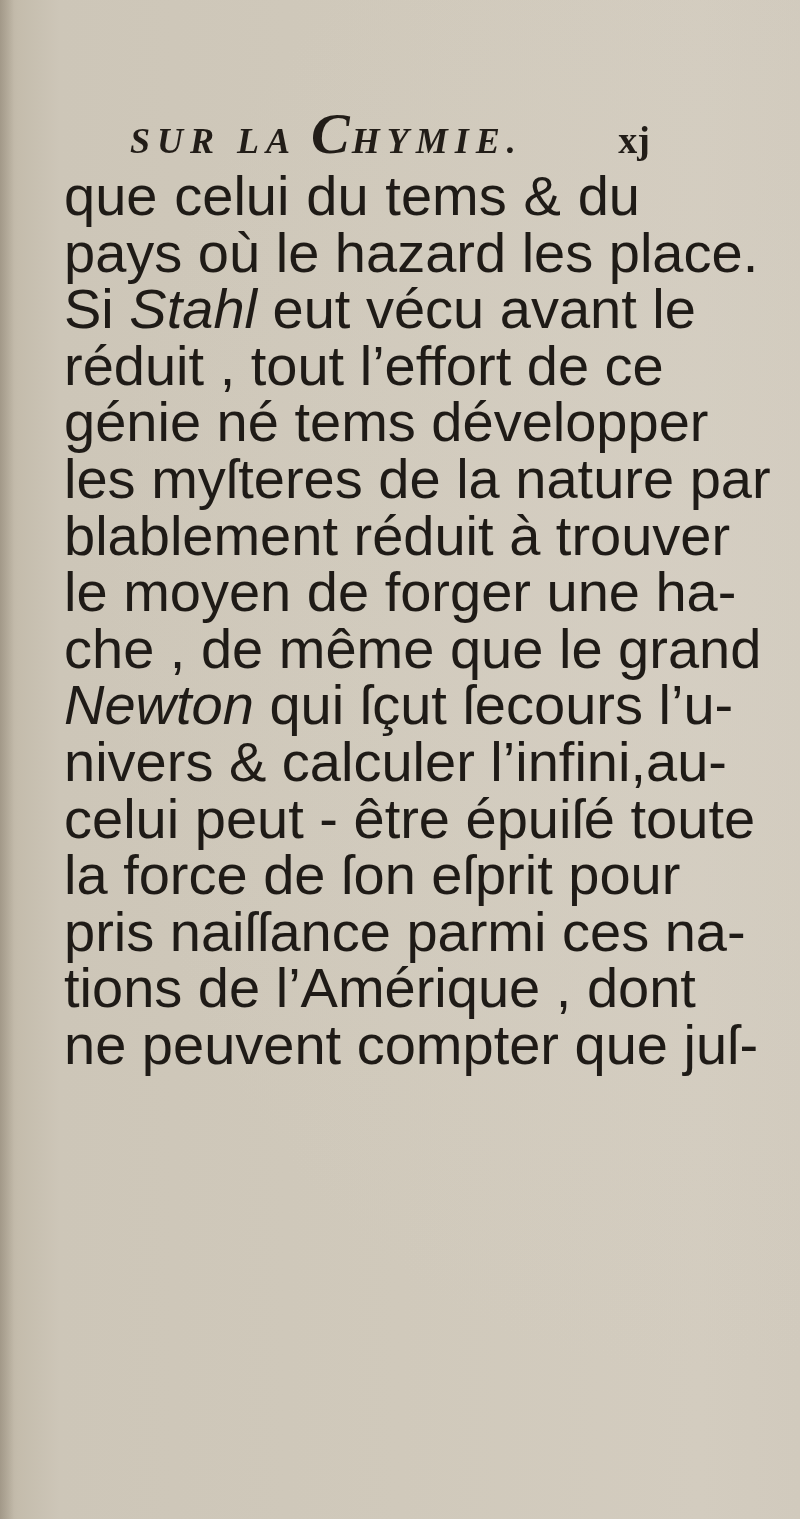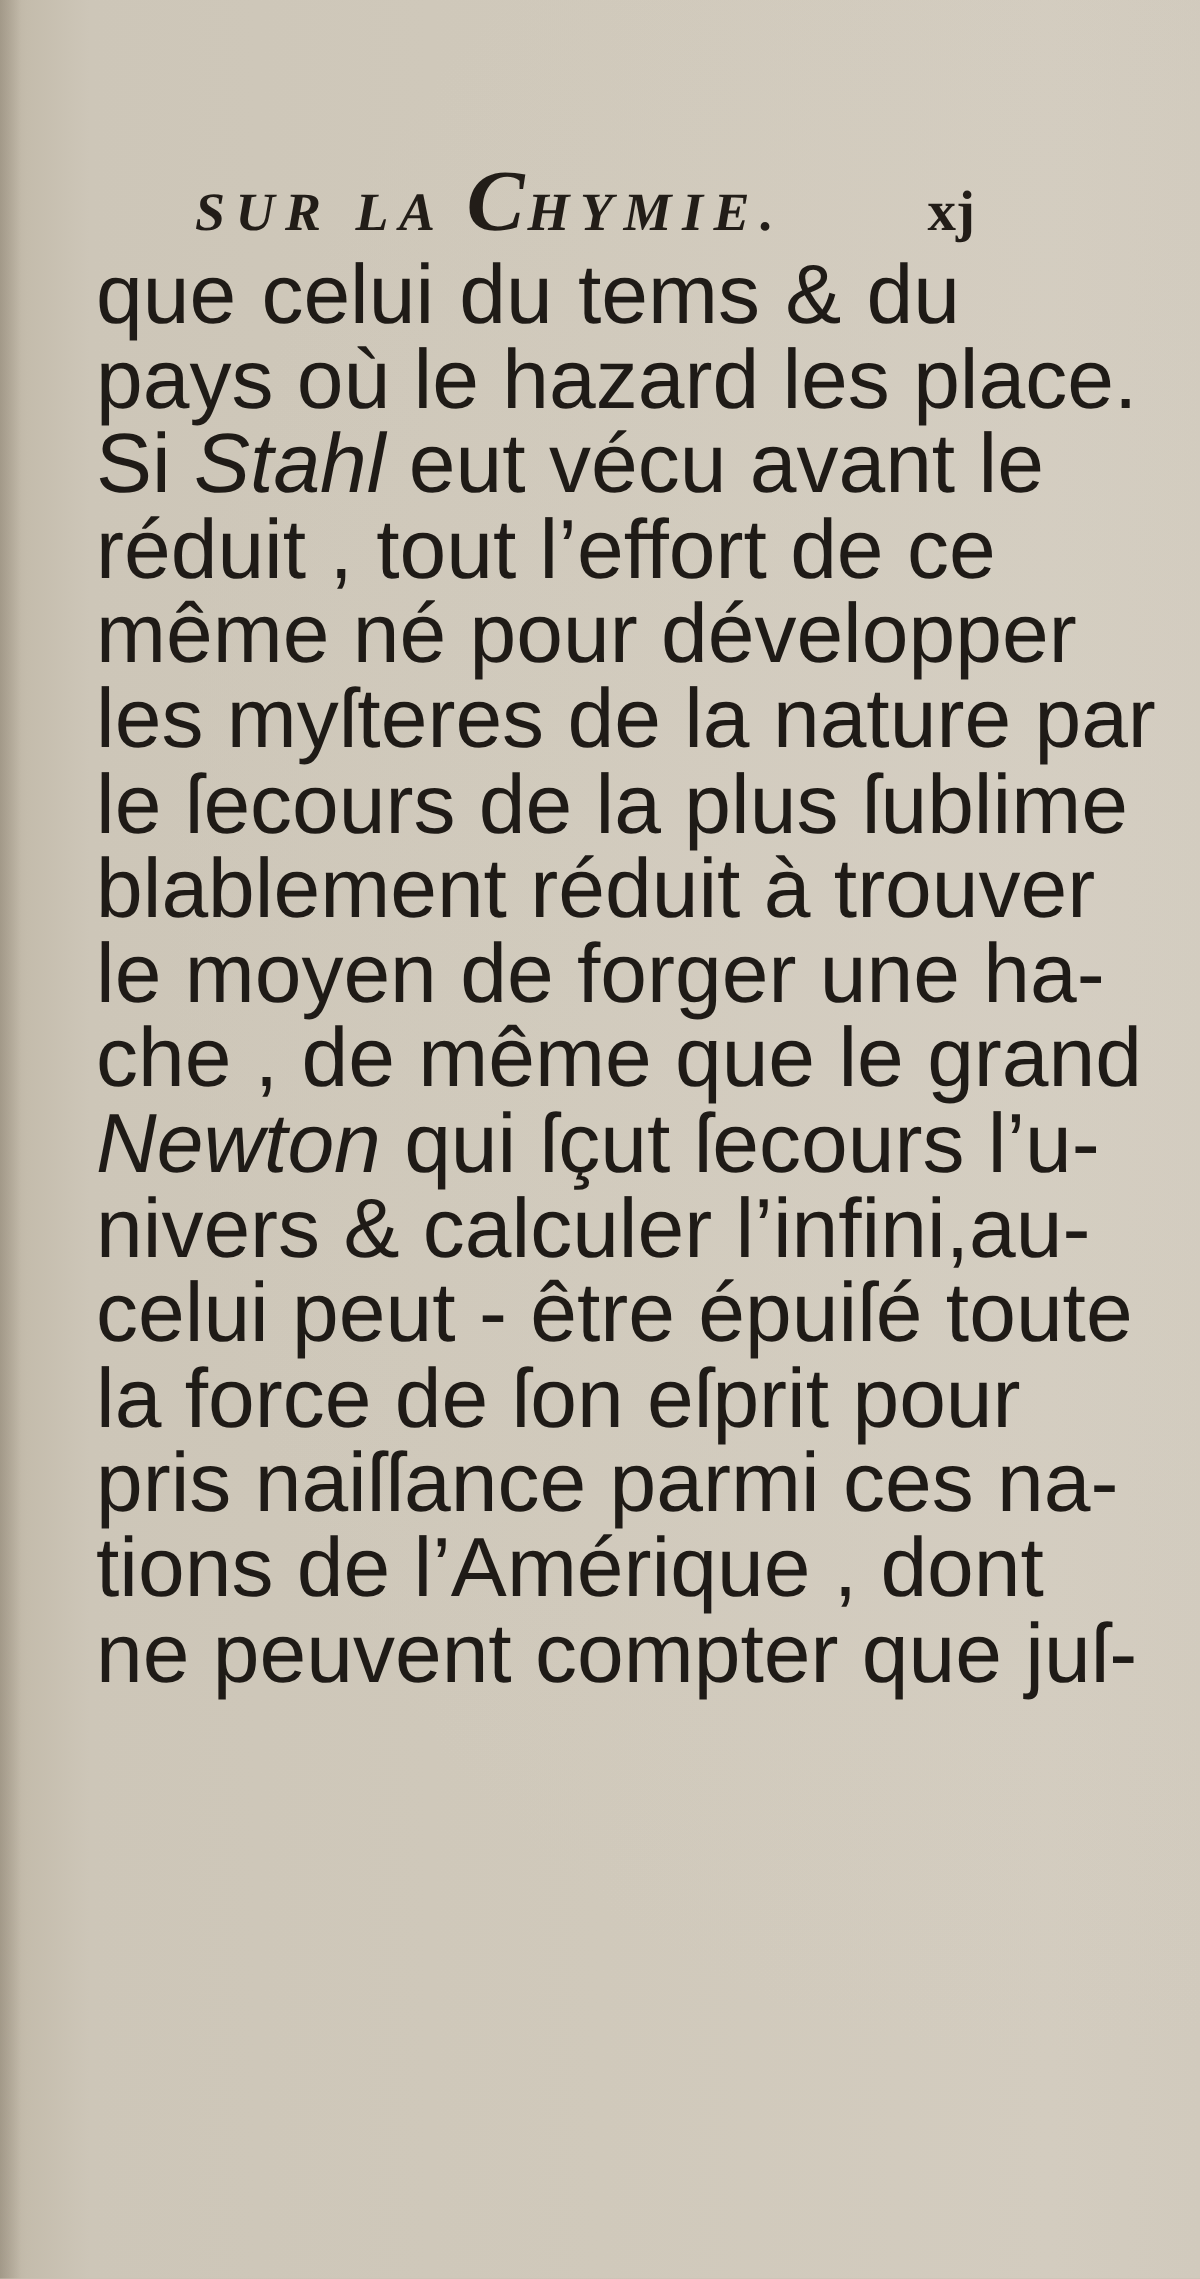--- a/index.html
+++ b/index.html
@@ -90,23 +90,22 @@
   <div class="running-head">
     <span class="running-title"><span>SUR LA </span><span class="big">C</span><span>HYMIE.</span></span>
     <span class="folio">xj</span>
   </div>
 
   <div class="body-text">
     <span class="line"><span>que celui du tems &amp; du</span></span>
     <span class="line"><span>pays où le hazard les place.</span></span>
     <span class="line"><span>Si </span><em>Stahl</em><span> eut vécu avant le</span></span>
     <span class="line"><span>réduit , tout l’effort de ce</span></span>
-    <span class="line"><span>même né pour développer</span></span>
+    <span class="line"><span>génie né tems développer</span></span>
     <span class="line"><span>les myſteres de la nature par</span></span>
-    <span class="line"><span>le ſecours de la plus ſublime</span></span>
     <span class="line"><span>blablement réduit à trouver</span></span>
     <span class="line"><span>le moyen de forger une ha-</span></span>
     <span class="line"><span>che , de même que le grand</span></span>
     <span class="line"><span></span><em>Newton</em><span> qui ſçut ſecours l’u-</span></span>
     <span class="line"><span>nivers &amp; calculer l’infini,au-</span></span>
     <span class="line"><span>celui peut - être épuiſé toute</span></span>
     <span class="line"><span>la force de ſon eſprit pour</span></span>
     <span class="line"><span>pris naiſſance parmi ces na-</span></span>
     <span class="line"><span>tions de l’Amérique , dont</span></span>
     <span class="line"><span>ne peuvent compter que juſ-</span></span>

